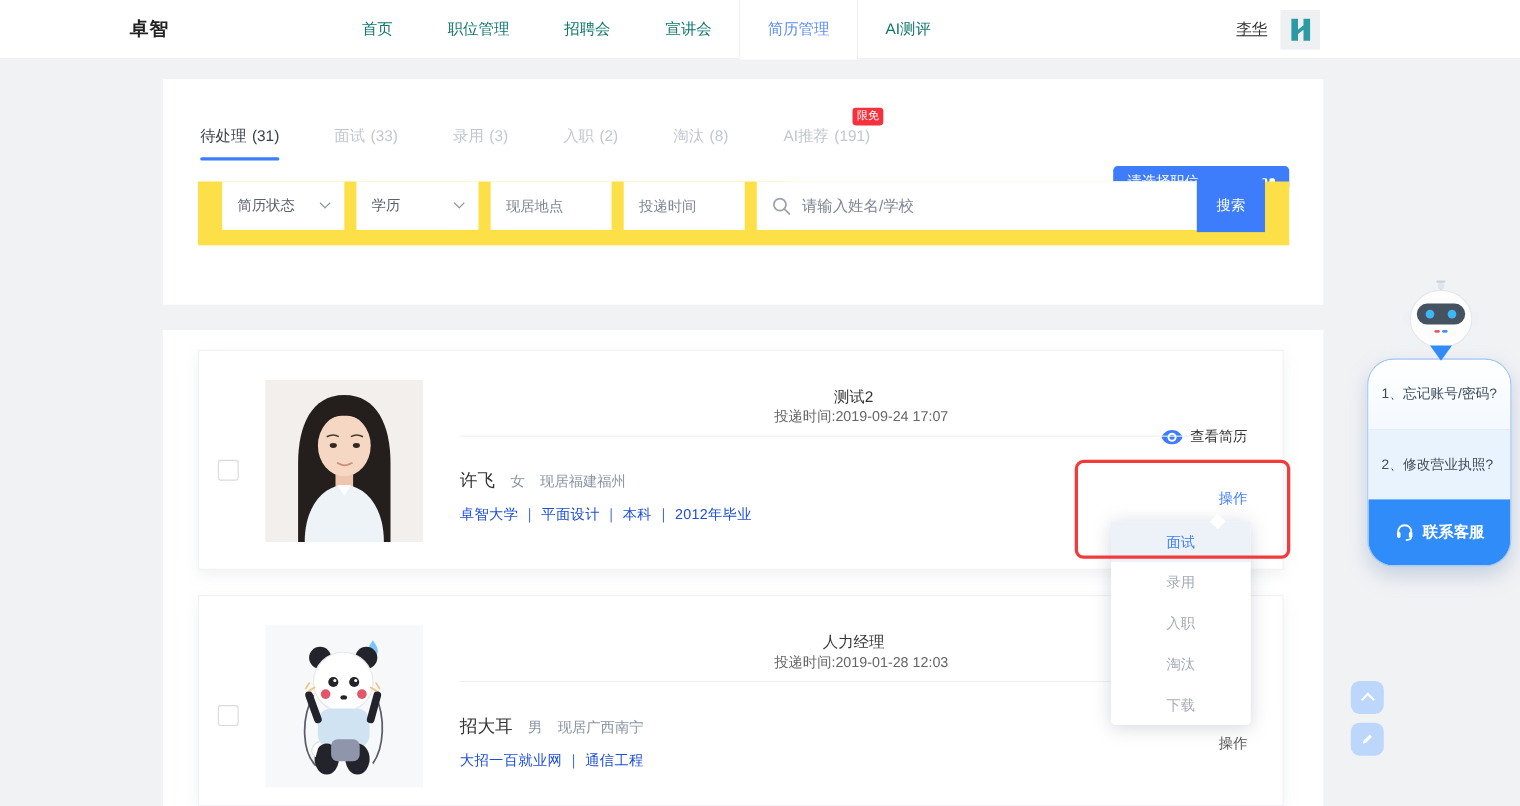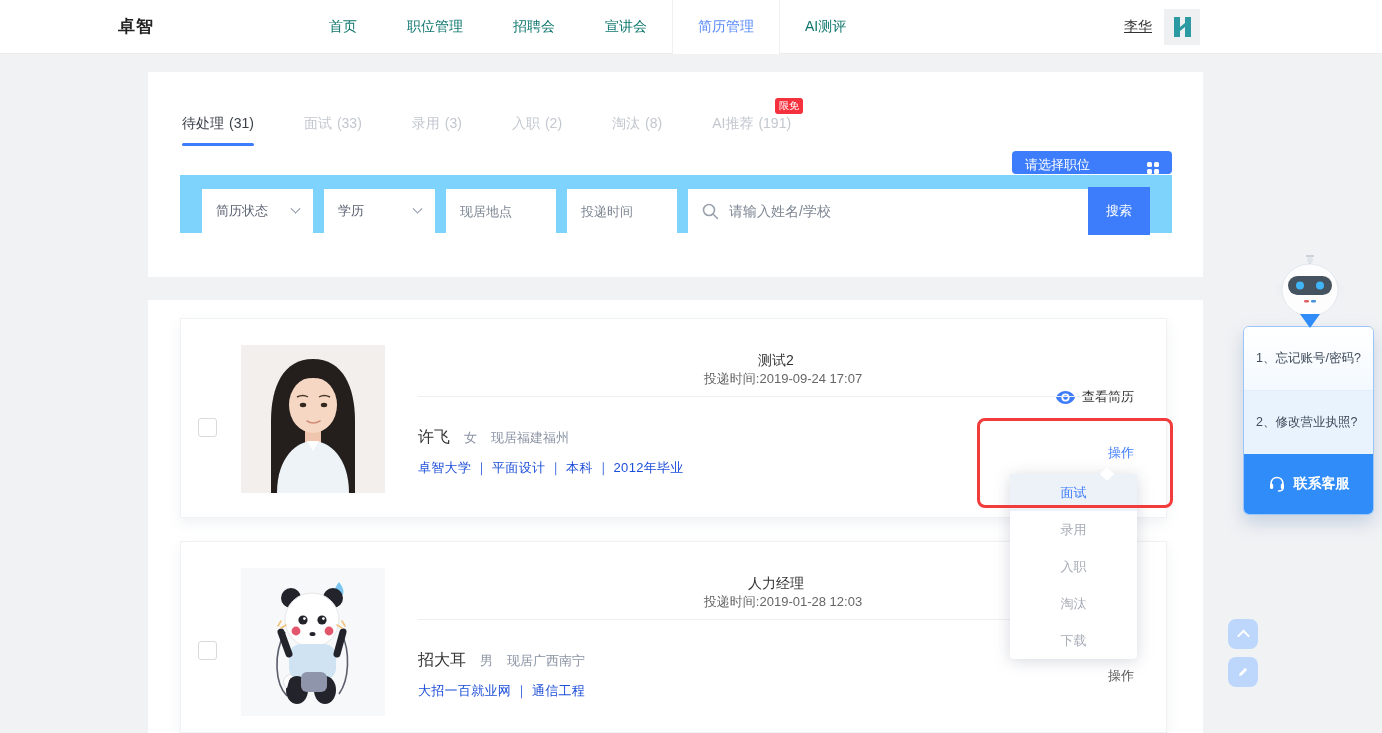--- a/index.html
+++ b/index.html
@@ -46,22 +46,22 @@
   .job-select {
     position:absolute; right:31px; top:35px; width:160px; height:23px;
     background:var(--primary,#3d7dfc); border:none; border-radius:4px; color:#fff;
     font-size:13px; display:flex; align-items:flex-end; justify-content:space-between;
     padding:0 13px; cursor:pointer; font-family:inherit;margin-top:44px;
   }
   .grid-icon { display:grid; grid-template-columns:5px 5px; grid-gap:2px; }
   .grid-icon i { width:5px; height:5px; background:#fff; border-radius:1.5px; }
 
   .filter-bar {
-    position:absolute; left:32px; right:31px; top:103px; height:58px;
-    background:#7dd3fc; display:flex; align-items:flex-end; padding:0 22px; gap:11px;
+    position:absolute; left:32px; right:31px; top:93px; height:58px;
+    background:#fde047; display:flex; align-items:flex-start; padding:0 22px; gap:11px;
   }
   .fselect {
     width:111px; height:44px; background:#fff; display:flex; align-items:center;
     justify-content:space-between; padding:0 14px; font-size:13px; color:#5a6170; cursor:pointer; flex:none;
   }
   .chev { width:7px; height:7px; border-right:1.5px solid #8a93a3; border-bottom:1.5px solid #8a93a3; transform:rotate(45deg) translate(-2px,-2px); }
   .finput {
     width:110px; height:44px; border:none; background:#fff; padding:0 14px;
     font-size:13px; color:#5a6170; font-family:inherit; flex:none;
   }
@@ -117,21 +117,21 @@
   .red-box {
     position:absolute; left:977px; top:418px; width:196px; height:90px;
     border:3px solid var(--annotation-red,#f23b3b); border-radius:8px;
     z-index:40; pointer-events:none;
   }
 
   
   .robot { position:absolute; left:1268px; top:252px; width:84px; height:80px; z-index:22; }
   .helper-card {
     position:absolute; left:1243px; top:326px; width:131px; height:189px;
-    background:#fff; border:1px solid #9cc6f9; border-radius:6px;
+    background:#fff; border:1px solid #9cc6f9; border-radius:24px;
     box-shadow:0 8px 18px rgba(120,150,190,.35); z-index:21;
     overflow:hidden; display:flex; flex-direction:column;
   }
   .faq { flex:1; display:flex; align-items:center; padding:0 12px; font-size:12.5px; color:#3f4a5a; cursor:pointer; }
   .faq-1 { background:linear-gradient(#ffffff,#f3f9ff); border-bottom:1px solid #e0edfb; }
   .faq-2 { background:#e9f3fe; }
   .contact-btn {
     height:60px; flex:none; background:var(--contact-blue,#2f8cf8); color:#fff;
     display:flex; align-items:center; justify-content:center; gap:8px;
     font-size:14px; font-weight:bold; cursor:pointer;

